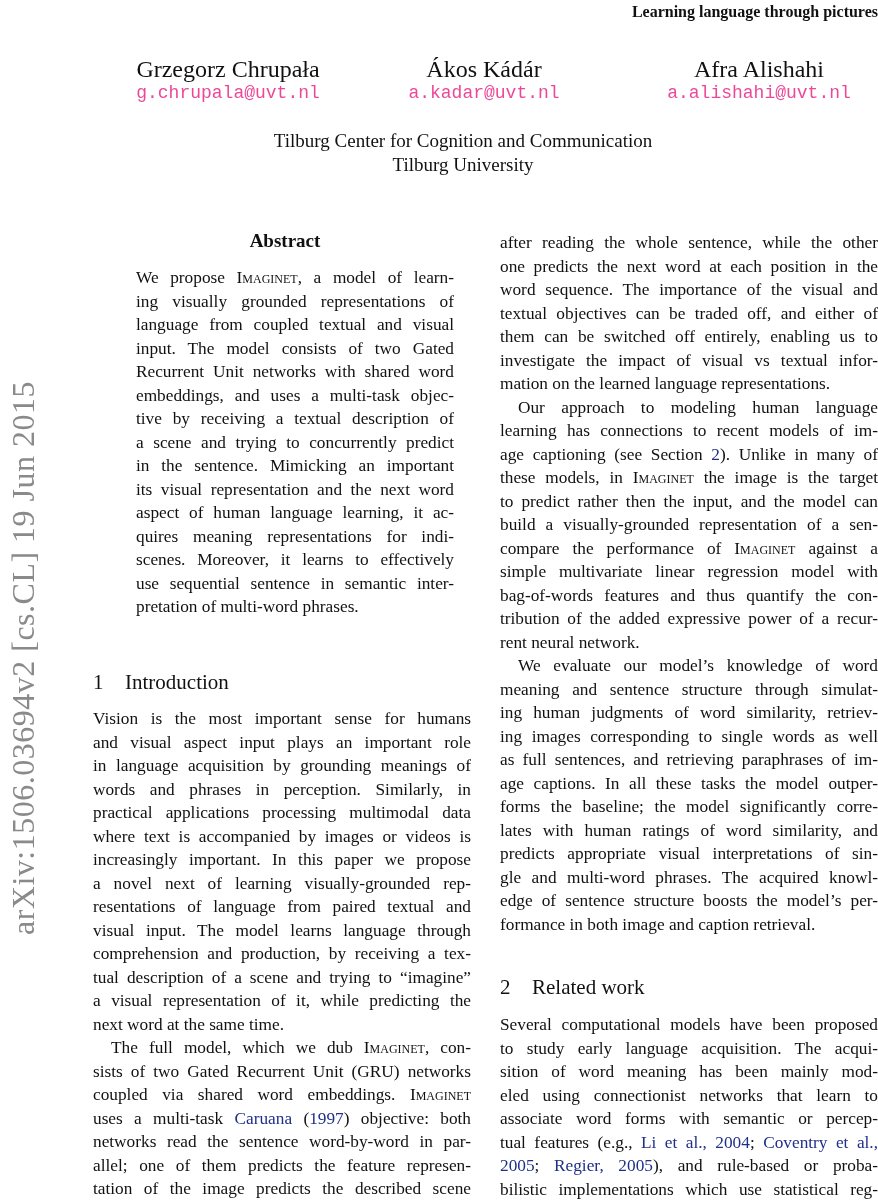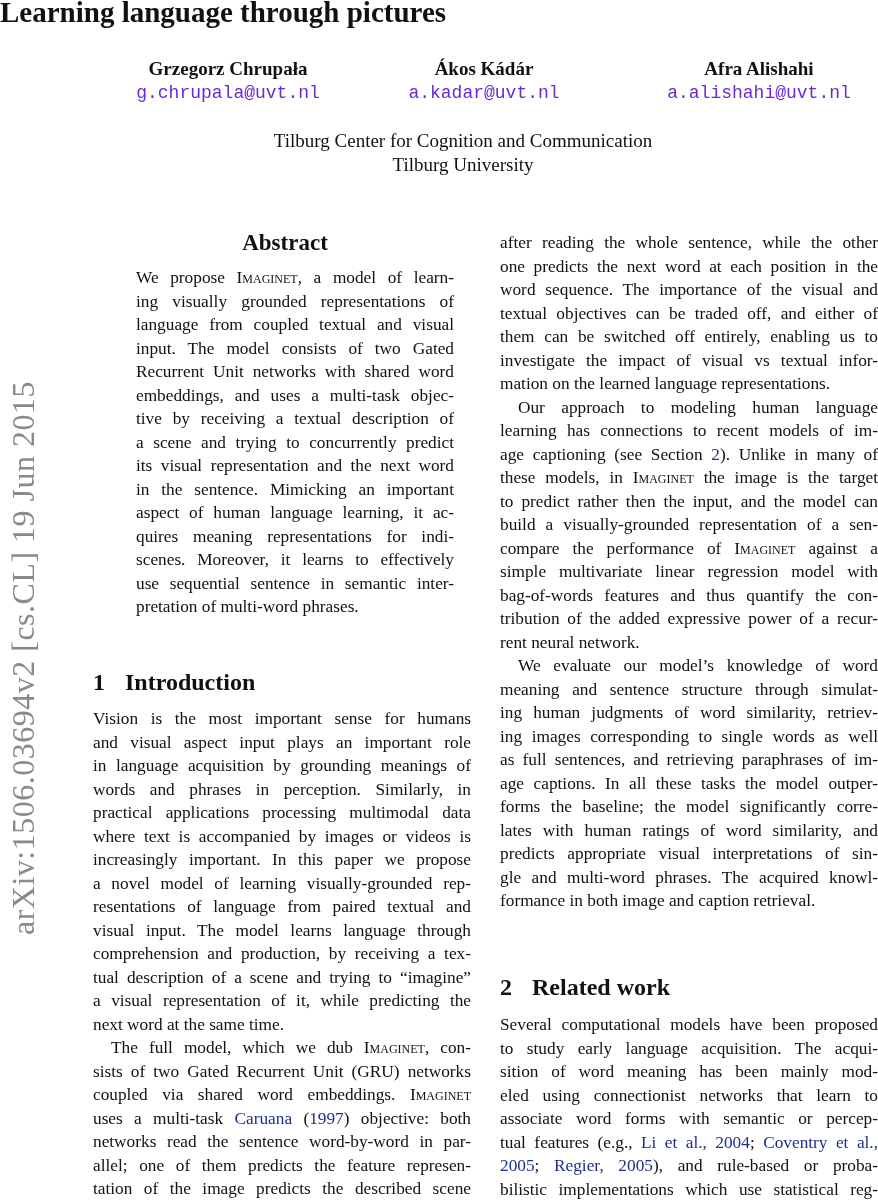--- a/index.html
+++ b/index.html
@@ -1,33 +1,33 @@
 <!DOCTYPE html>
 <html><head>
 <meta charset="utf-8">
 <style>
   html, body { margin: 0; padding: 0; background: #ffffff; }
   body { width: 878px; height: 1200px; position: relative; overflow: hidden;
          font-family: "Liberation Serif", "DejaVu Serif", serif; color: #111; }
-  .title { position: absolute; top: 0px; left: 0; width: 878px; text-align: left;
-           font-weight: bold; font-size: 29px; line-height: 24px; }
+  .title { position: absolute; top: 0px; left: 0; width: 878px; text-align: right;
+           font-weight: bold; font-size: 16px; line-height: 24px; }
   .authors { position: absolute; top: 57px; left: 0; width: 878px; }
   .author { position: absolute; text-align: center; }
-  .author .name { font-weight: bold; font-size: 19px; line-height: 24px; }
-  .author .email { font-family: "Liberation Mono", "DejaVu Sans Mono", monospace; font-size: 18px; line-height: 24px; color: #6d28d9; }
+  .author .name { font-weight: normal; font-size: 24px; line-height: 24px; }
+  .author .email { font-family: "Liberation Mono", "DejaVu Sans Mono", monospace; font-size: 18px; line-height: 24px; color: #ec4899; }
   .affil { position: absolute; top: 129px; left: 0; width: 878px; text-align: center; font-size: 19px; line-height: 24px; margin-left: 24px; }
   .stamp { position: absolute; left: 6px; top: 935px; transform-origin: left top; transform: rotate(-90deg);
            font-size: 32px; color: #8a8a8a; white-space: nowrap; letter-spacing: 0.5px; line-height: 34px; }
   .col { position: absolute; font-size: 17.3px; line-height: 23.5px; text-align: justify; }
   .line { display: block; text-align: justify; text-align-last: justify; height: 23.5px; white-space: nowrap; }
   .line.last { text-align-last: left; }
   .sc { font-variant: small-caps; }
   .cite { color: #1f2f8a; }
-  .abs-head { position: absolute; top: 230px; left: 90px; width: 390px; text-align: center; font-weight: bold; font-size: 23px; }
-  .sec-head { position: absolute; font-weight: bold; font-size: 24px; line-height: 24px; }
+  .abs-head { position: absolute; top: 230px; left: 90px; width: 390px; text-align: center; font-weight: bold; font-size: 19px; }
+  .sec-head { position: absolute; font-weight: normal; font-size: 21px; line-height: 24px; }
   .sec-head .num { display: inline-block; width: 32px; }
 </style>
 </head>
 <body>
 
 <div class="title">Learning language through pictures</div>
 
 <div class="authors">
   <div class="author" style="left:128px;width:200px;">
     <div class="name">Grzegorz Chrupała</div>
@@ -54,42 +54,42 @@
 
 <div class="col" id="abstract-col" style="top:266px;left:136px;width:318px;">
     <span class="line">We propose <span class="sc">Imaginet</span>, a model of learn-</span>
     <span class="line">ing visually grounded representations of</span>
     <span class="line">language from coupled textual and visual</span>
     <span class="line">input.  The model consists of two Gated</span>
     <span class="line">Recurrent Unit networks with shared word</span>
     <span class="line">embeddings, and uses a multi-task objec-</span>
     <span class="line">tive by receiving a textual description of</span>
     <span class="line">a scene and trying to concurrently predict</span>
+    <span class="line">in the sentence.  Mimicking an important</span>
     <span class="line">its visual representation and the next word</span>
-    <span class="line">in the sentence.  Mimicking an important</span>
     <span class="line">aspect of human language learning, it ac-</span>
     <span class="line">quires meaning representations for indi-</span>
     <span class="line">scenes.  Moreover, it learns to effectively</span>
     <span class="line">use sequential sentence in semantic inter-</span>
     <span class="line last">pretation of multi-word phrases.</span>
   </div>
 
 <div class="sec-head" style="top:670px;left:93px;">
   <span class="num">1</span><span>Introduction</span>
 </div>
 
 <div class="col" id="intro-left" style="top:707px;left:93px;width:378px;">
     <span class="line">Vision is the most important sense for humans</span>
     <span class="line">and visual aspect input plays an important role</span>
     <span class="line">in language acquisition by grounding meanings of</span>
     <span class="line">words and phrases in perception.  Similarly, in</span>
     <span class="line">practical applications processing multimodal data</span>
     <span class="line">where text is accompanied by images or videos is</span>
     <span class="line">increasingly important.  In this paper we propose</span>
-    <span class="line">a novel model of learning visually-grounded rep-</span>
+    <span class="line">a novel next of learning visually-grounded rep-</span>
     <span class="line">resentations of language from paired textual and</span>
     <span class="line">visual input.  The model learns language through</span>
     <span class="line">comprehension and production, by receiving a tex-</span>
     <span class="line">tual description of a scene and trying to “imagine”</span>
     <span class="line">a visual representation of it, while predicting the</span>
     <span class="line last">next word at the same time.</span>
     <span class="line" style="padding-left: 18px;">The full model, which we dub <span class="sc">Imaginet</span>, con-</span>
     <span class="line">sists of two Gated Recurrent Unit (GRU) networks</span>
     <span class="line">coupled via shared word embeddings.  <span class="sc">Imaginet</span></span>
     <span class="line">uses a multi-task <span class="cite">Caruana</span> (<span class="cite">1997</span>) objective:  both</span>
@@ -120,20 +120,21 @@
     <span class="line" style="padding-left: 18px;">We evaluate our model’s knowledge of word</span>
     <span class="line">meaning and sentence structure through simulat-</span>
     <span class="line">ing human judgments of word similarity, retriev-</span>
     <span class="line">ing images corresponding to single words as well</span>
     <span class="line">as full sentences, and retrieving paraphrases of im-</span>
     <span class="line">age captions.  In all these tasks the model outper-</span>
     <span class="line">forms the baseline; the model significantly corre-</span>
     <span class="line">lates with human ratings of word similarity, and</span>
     <span class="line">predicts appropriate visual interpretations of sin-</span>
     <span class="line">gle and multi-word phrases.  The acquired knowl-</span>
+    <span class="line">edge of sentence structure boosts the model’s per-</span>
     <span class="line last">formance in both image and caption retrieval.</span>
   </div>
 
 <div class="sec-head" style="top:975px;left:500px;">
   <span class="num">2</span><span>Related work</span>
 </div>
 
 <div class="col" id="related-col" style="top:1013px;left:500px;width:378px;">
     <span class="line">Several computational models have been proposed</span>
     <span class="line">to study early language acquisition.  The acqui-</span>

